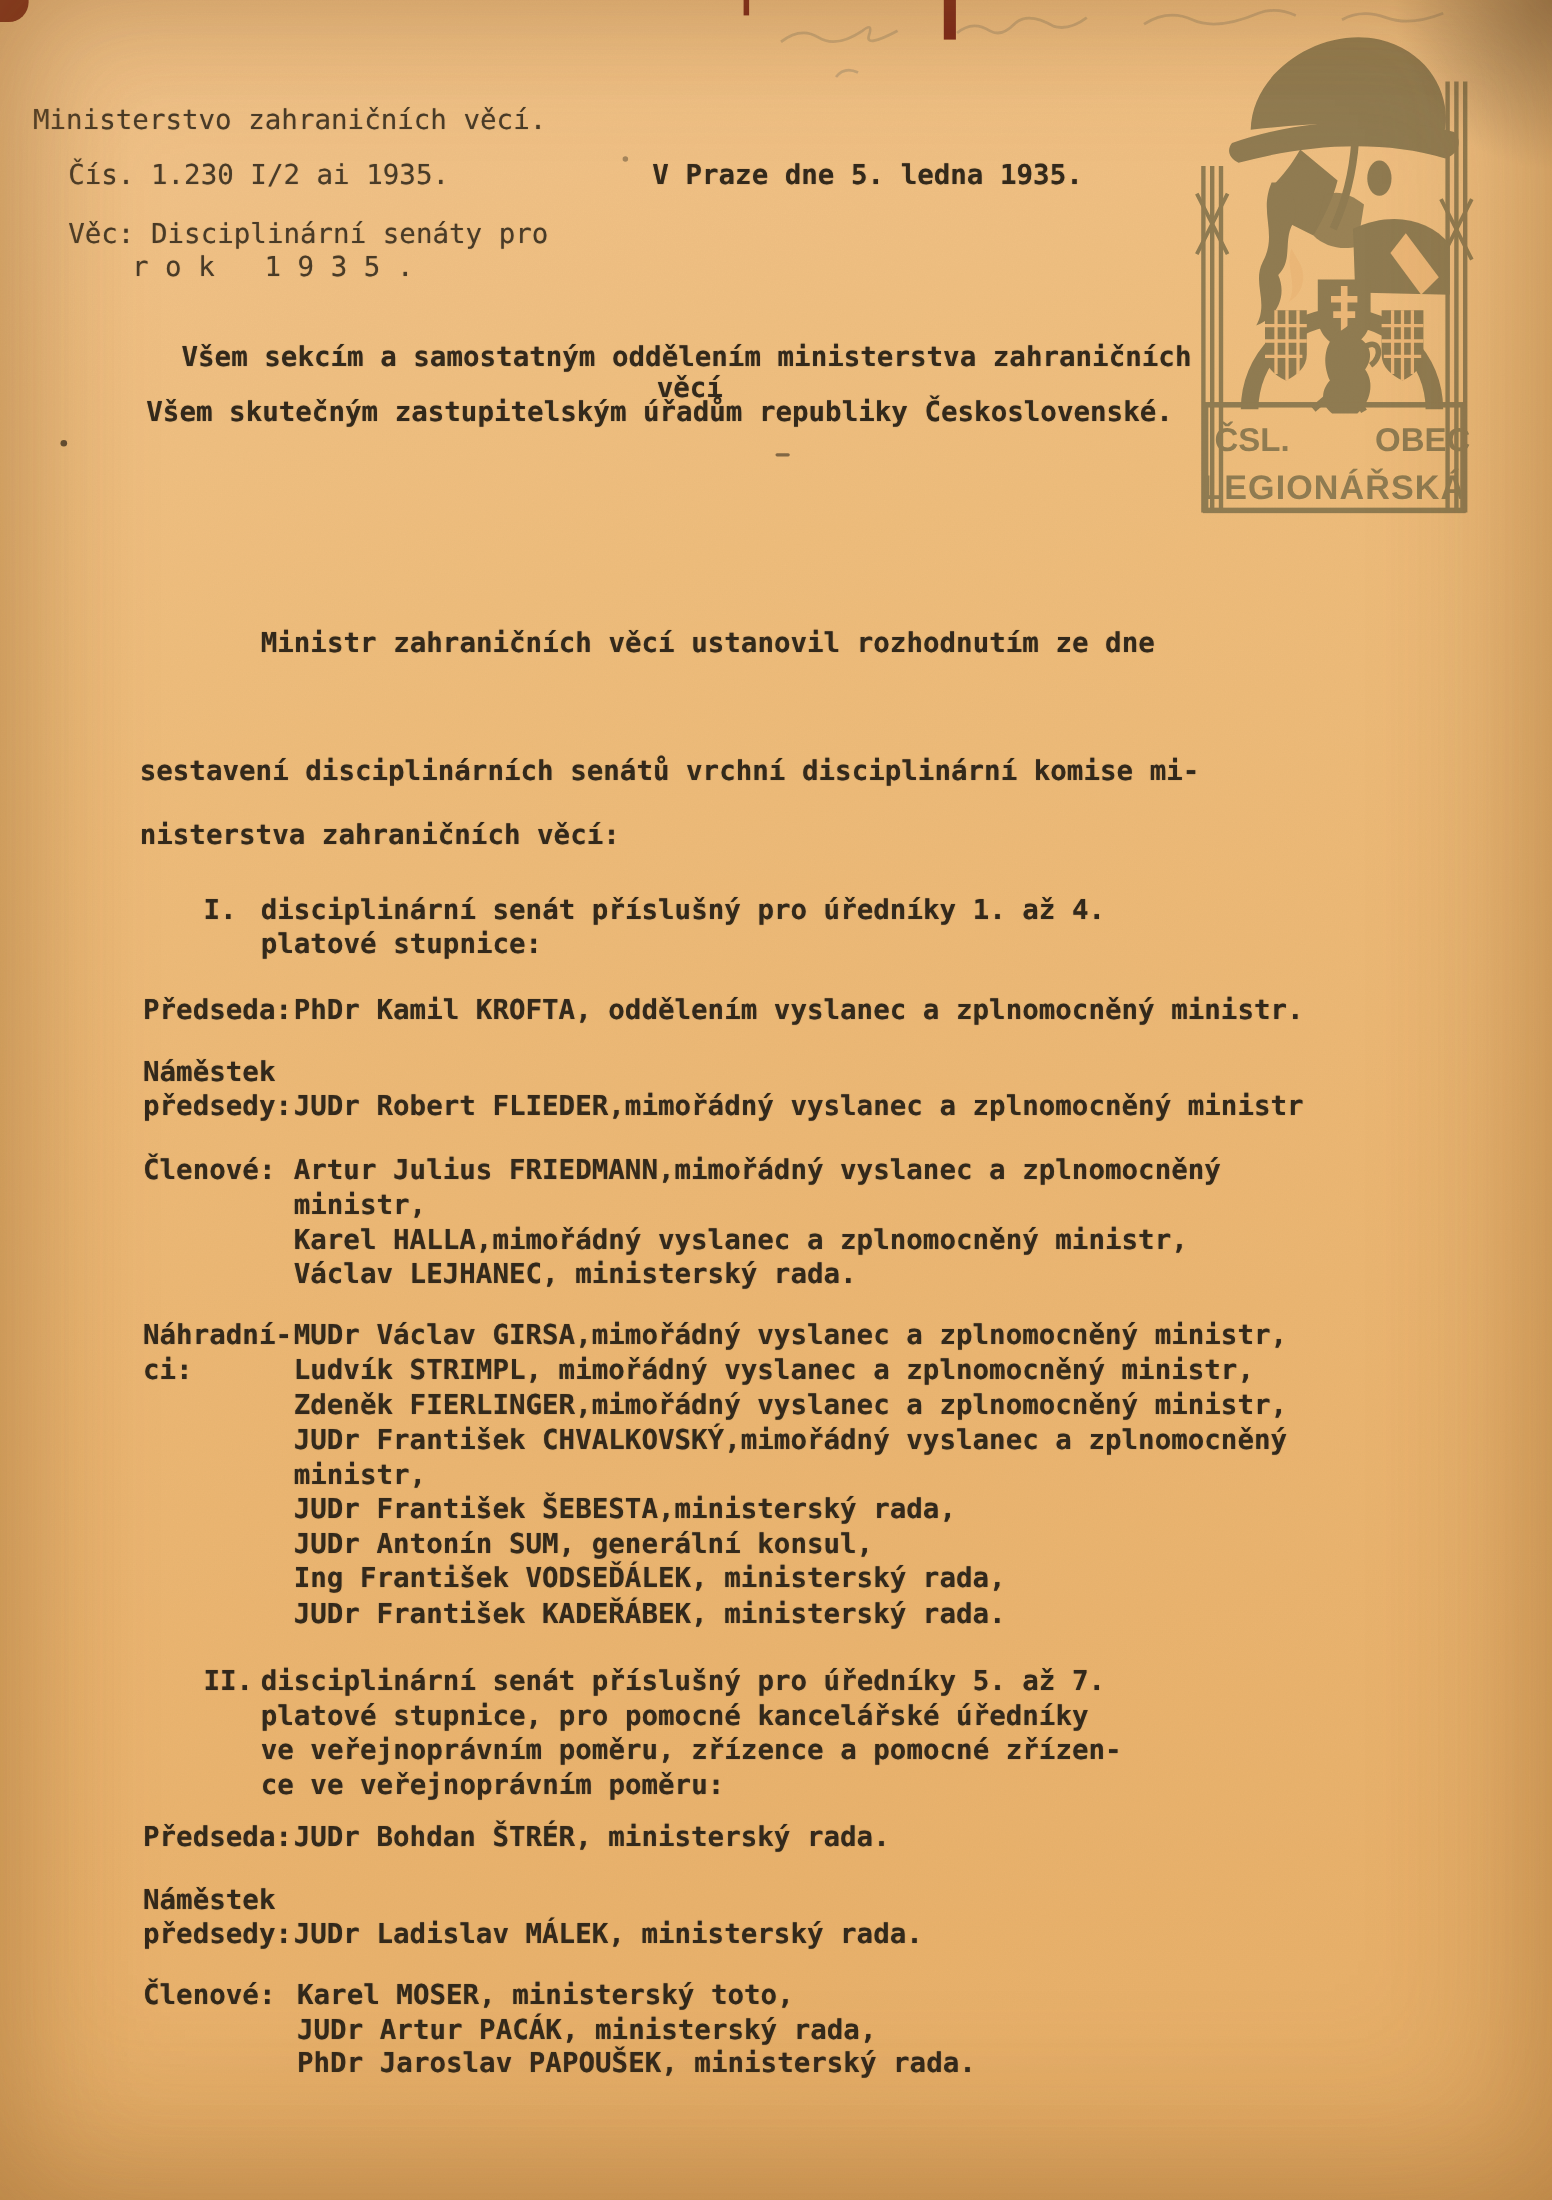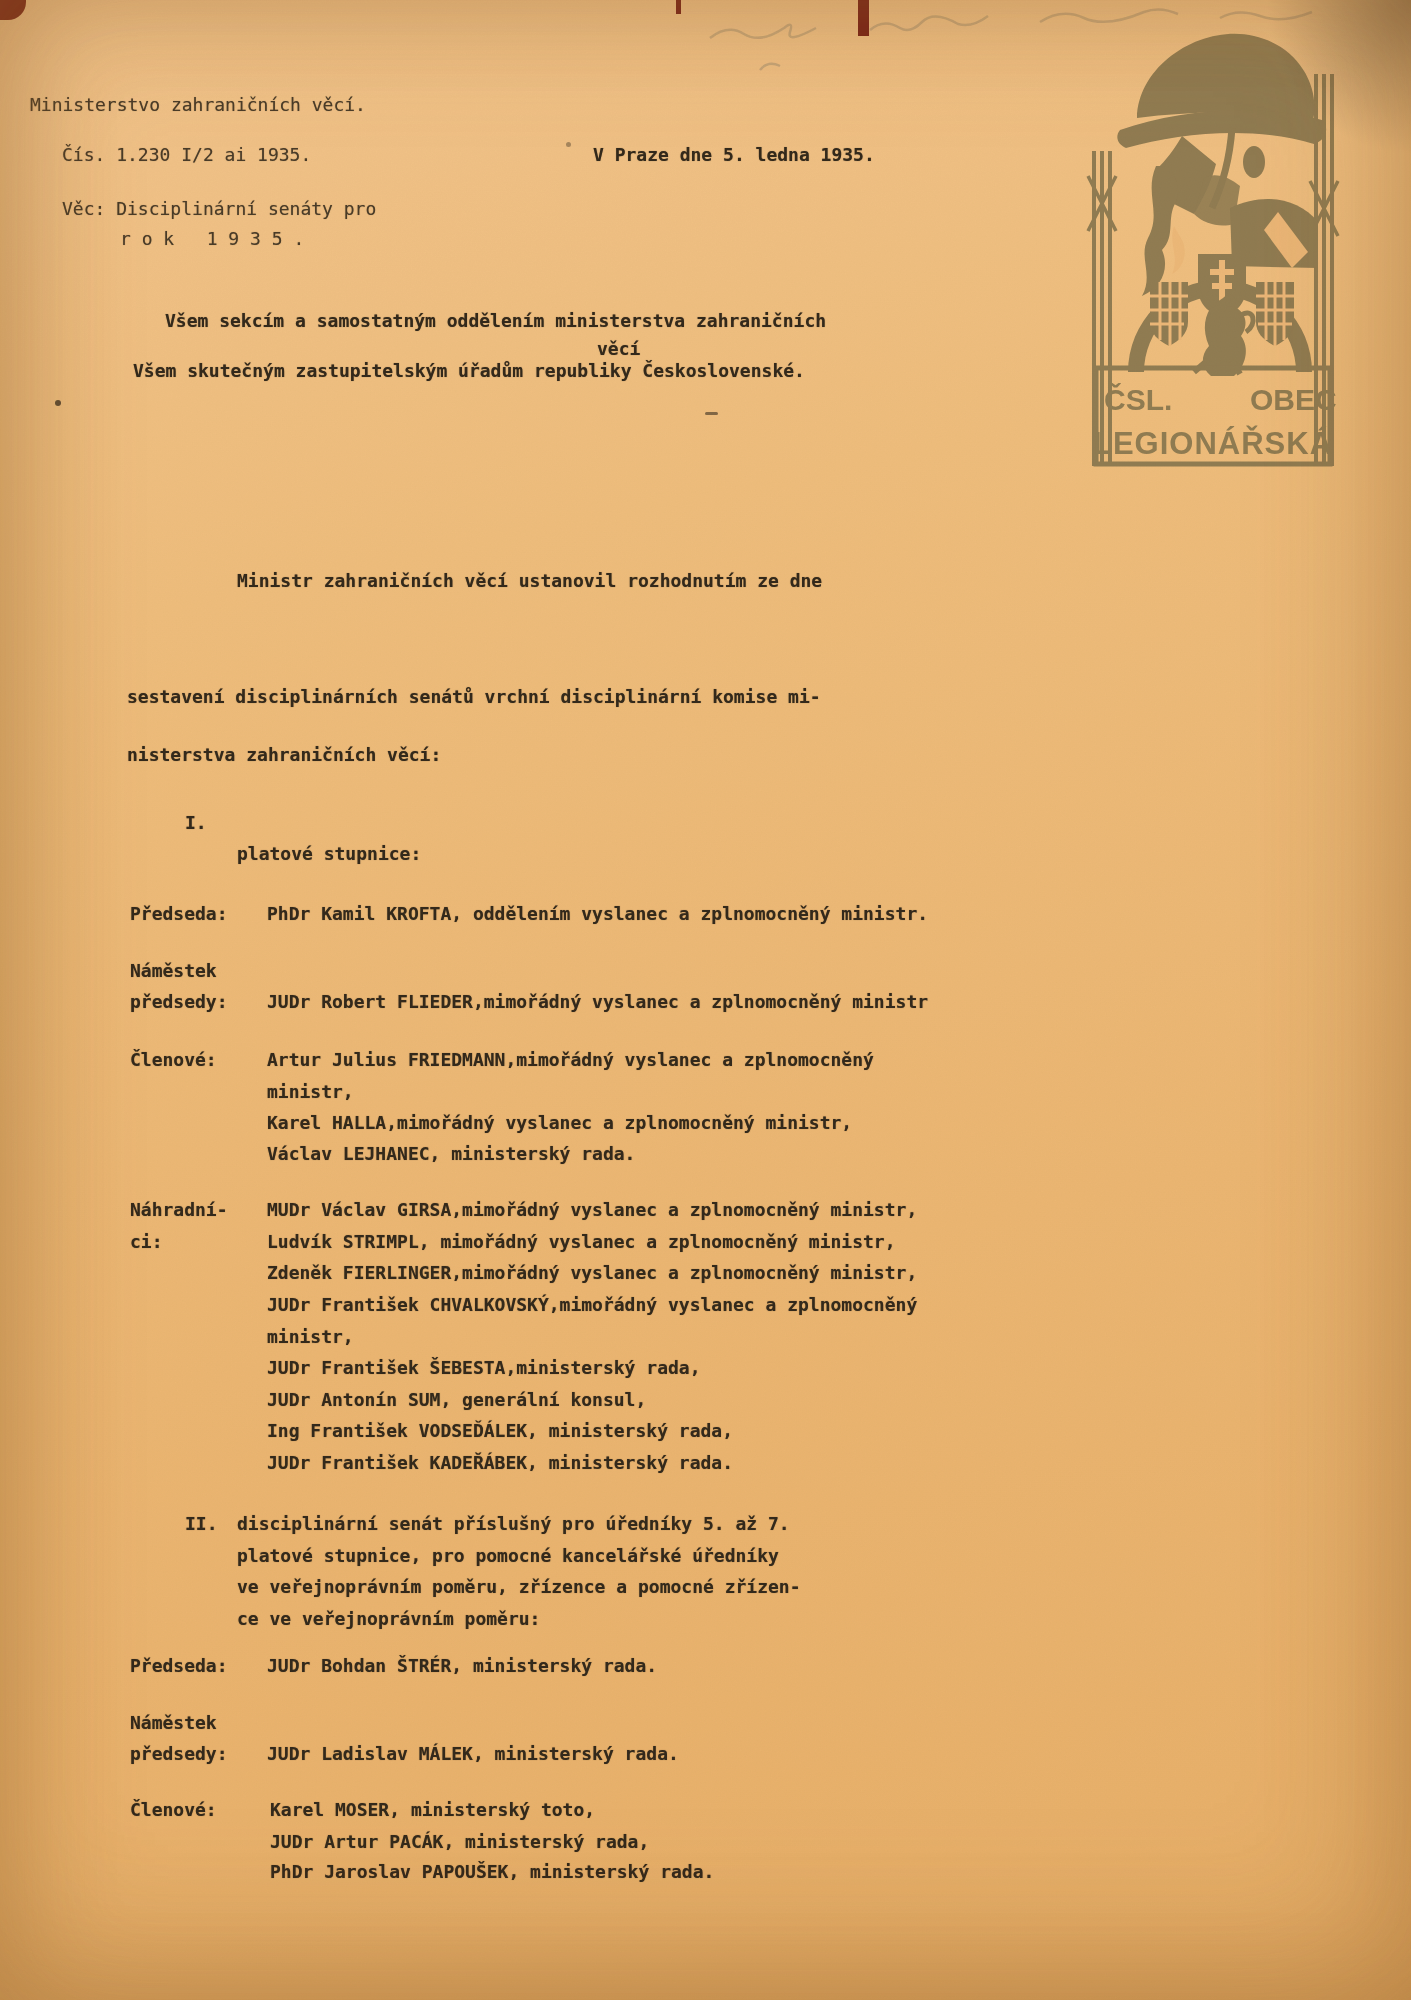--- a/index.html
+++ b/index.html
@@ -2,21 +2,21 @@
 <html><head>
 <meta charset="utf-8">
 <style>
   html,body{margin:0;padding:0;background:#b69163;}
   .page{
     position:relative;width:1411px;height:2000px;overflow:hidden;
     background:linear-gradient(168deg,#f1c48c 0%,#eebd7c 28%,#ebb672 62%,#e7af68 100%);
     font-family:"DejaVu Sans Mono",monospace;color:#2f2619;
   }
   .typed{
-    position:absolute;font-size:18px;line-height:1.18;white-space:pre;
+    position:absolute;font-size:25px;line-height:1.18;white-space:pre;
     font-weight:bold;color:#33291b;
     text-shadow:0 0 1px rgba(51,41,27,.5);
   }
   .typed.light{font-weight:normal;opacity:.88}
   .stamp{position:absolute;left:1082px;top:16px;width:262px;height:458px;opacity:.95}
   .handwriting{position:absolute;left:620px;top:0;width:780px;height:100px;opacity:.55;pointer-events:none}
   .grain{position:absolute;left:0;top:0;width:100%;height:100%;mix-blend-mode:multiply;opacity:.5;pointer-events:none}
   .vignette{position:absolute;left:0;top:0;right:0;bottom:0;pointer-events:none;
     box-shadow:inset 0 0 140px rgba(150,100,40,.30), inset -30px -50px 140px rgba(140,92,40,.22), inset 30px 0 90px rgba(150,100,45,.18);}
   .smudge-tr{position:absolute;right:0;top:0;width:150px;height:160px;pointer-events:none;
@@ -105,20 +105,21 @@
 
   <div class="typed" style="left:165px;top:310px">Všem sekcím a samostatným oddělením ministerstva zahraničních</div>
   <div class="typed" style="left:597px;top:338px">věcí</div>
   <div class="typed" style="left:133px;top:360px">Všem skutečným zastupitelským úřadům republiky Československé.</div>
 
   <div class="typed" style="left:237px;top:570px">Ministr zahraničních věcí ustanovil rozhodnutím ze dne</div>
   <div class="typed" style="left:127px;top:686px">sestavení disciplinárních senátů vrchní disciplinární komise mi-</div>
   <div class="typed" style="left:127px;top:744px">nisterstva zahraničních věcí:</div>
 
   <div class="typed" style="left:185px;top:812px">I.</div>
+  <div class="typed" style="left:237px;top:812px">disciplinární senát příslušný pro úředníky 1. až 4.</div>
   <div class="typed" style="left:237px;top:843px">platové stupnice:</div>
 
   <div class="typed" style="left:130px;top:903px">Předseda:</div>
   <div class="typed" style="left:267px;top:903px">PhDr Kamil KROFTA, oddělením vyslanec a zplnomocněný ministr.</div>
 
   <div class="typed" style="left:130px;top:960px">Náměstek</div>
   <div class="typed" style="left:130px;top:991px">předsedy:</div>
   <div class="typed" style="left:267px;top:991px">JUDr Robert FLIEDER,mimořádný vyslanec a zplnomocněný ministr</div>
 
   <div class="typed" style="left:130px;top:1049px">Členové:</div>

